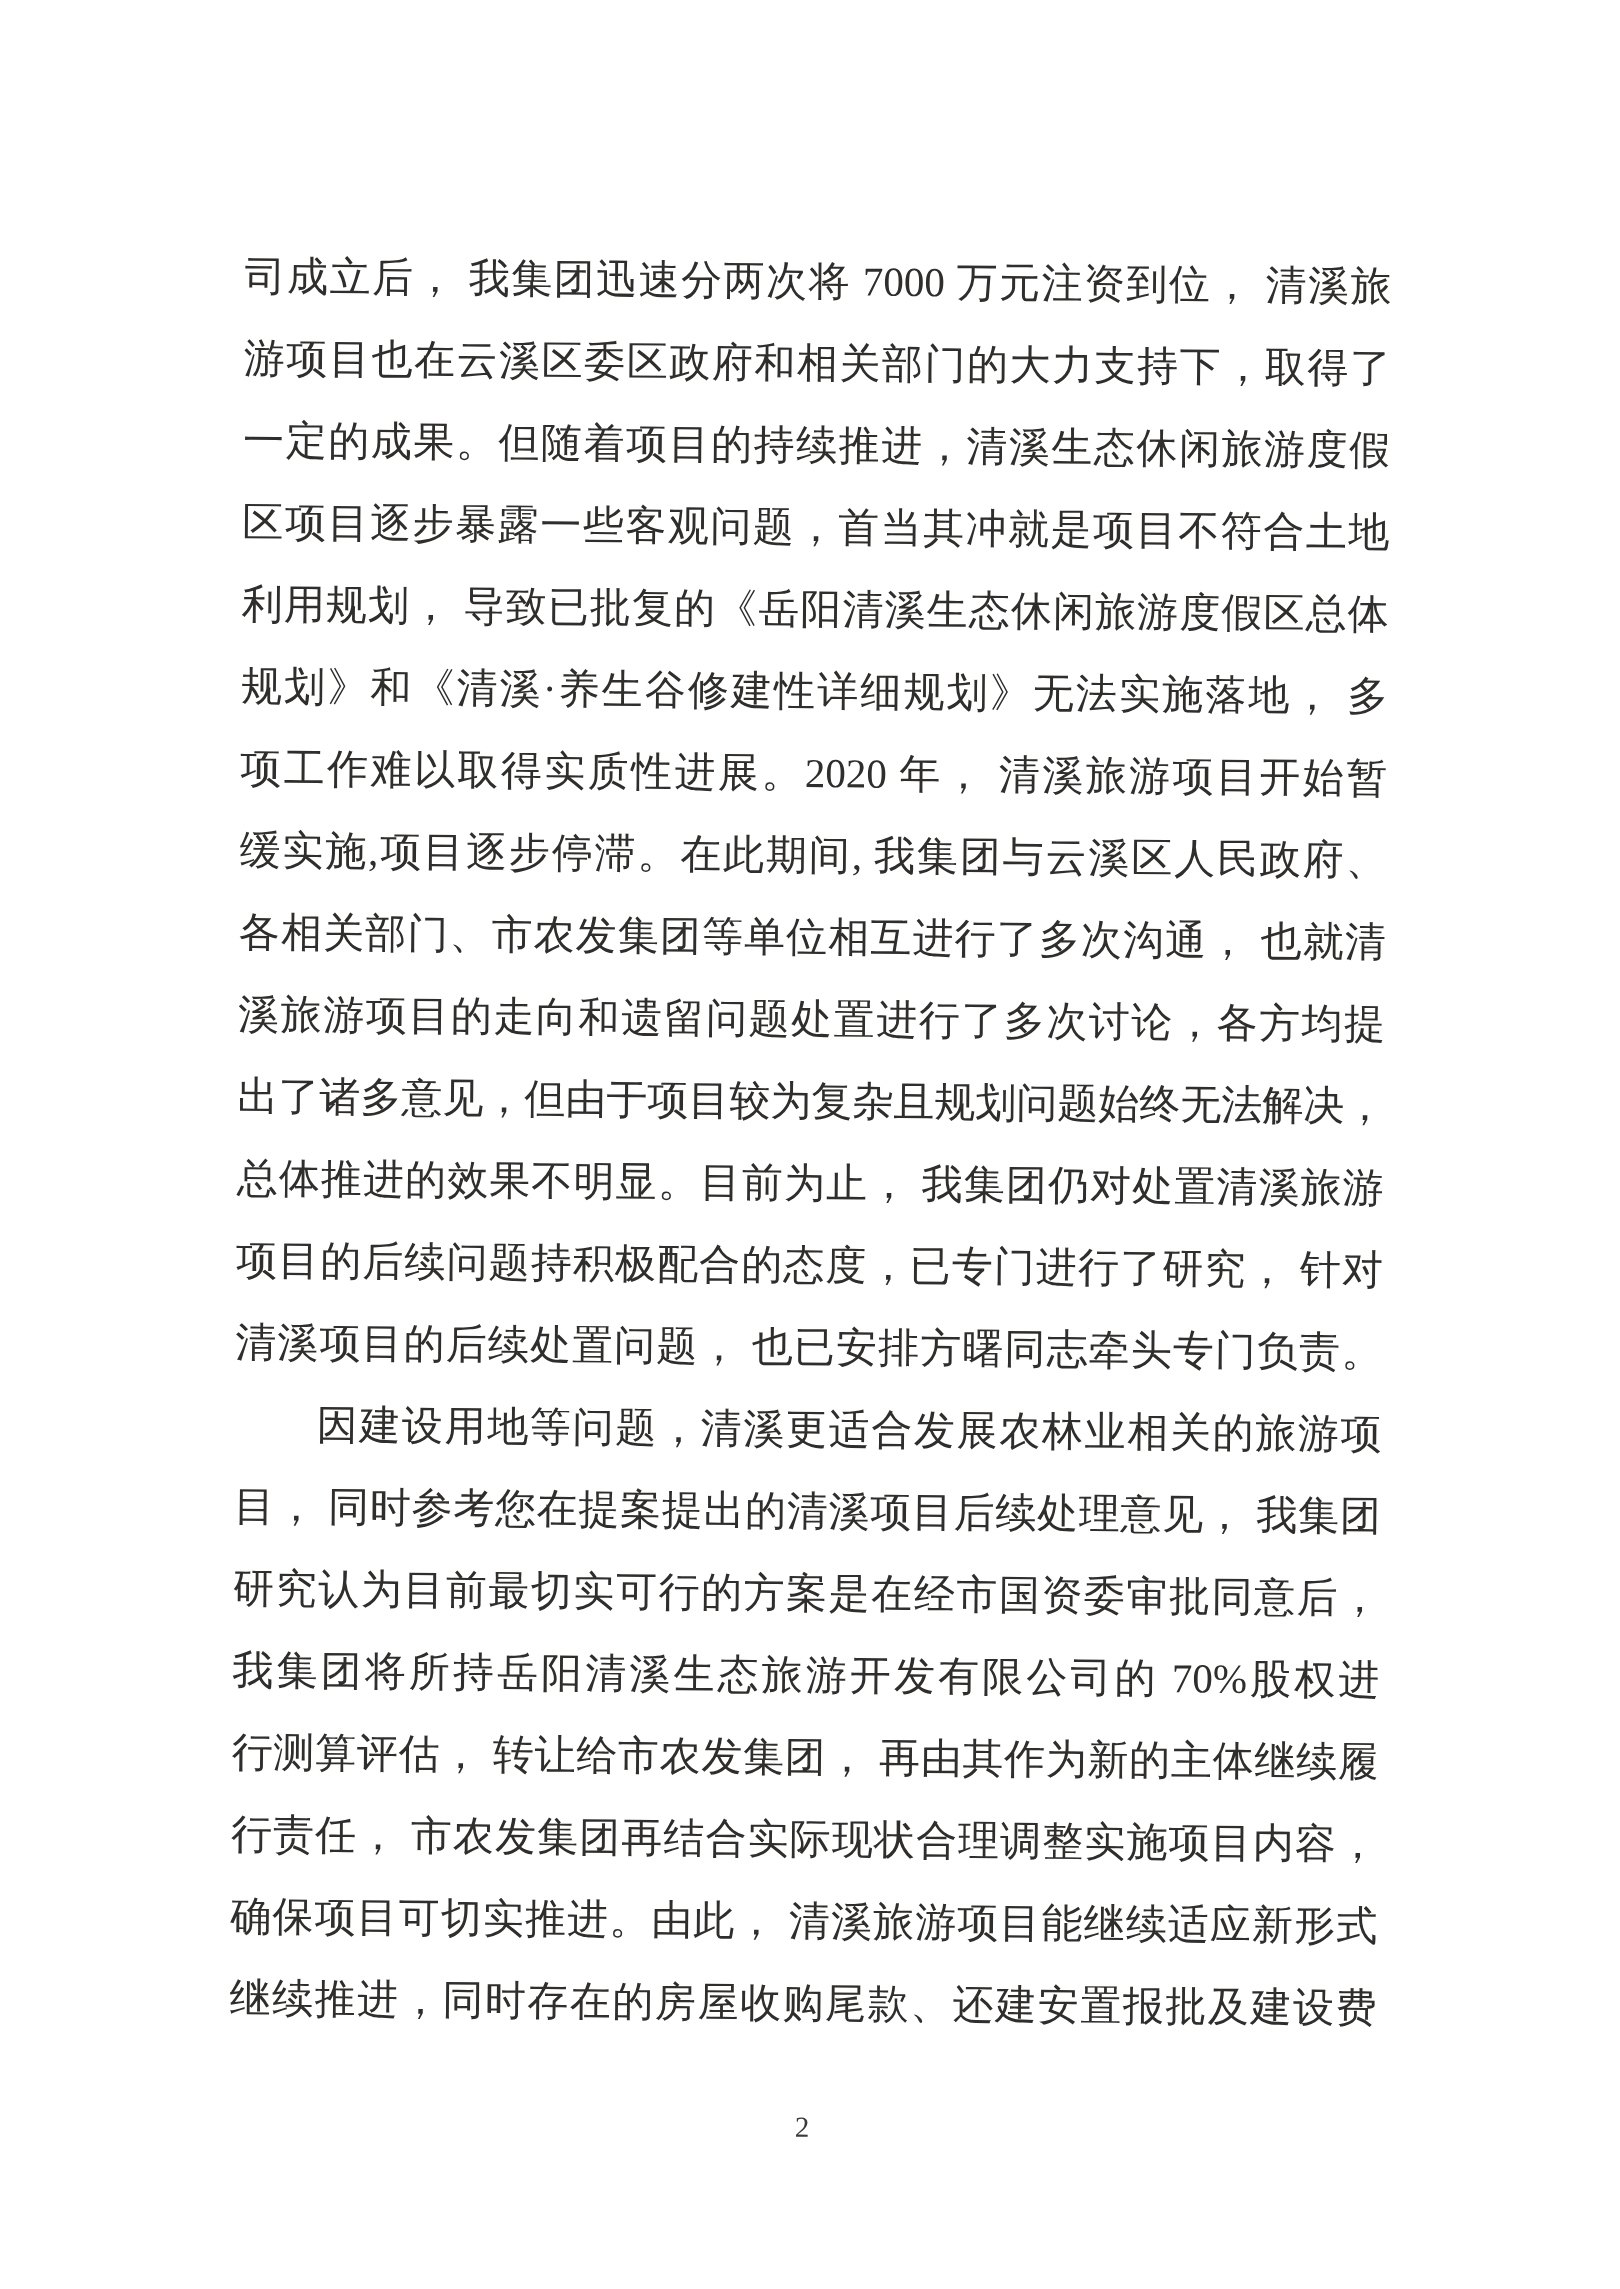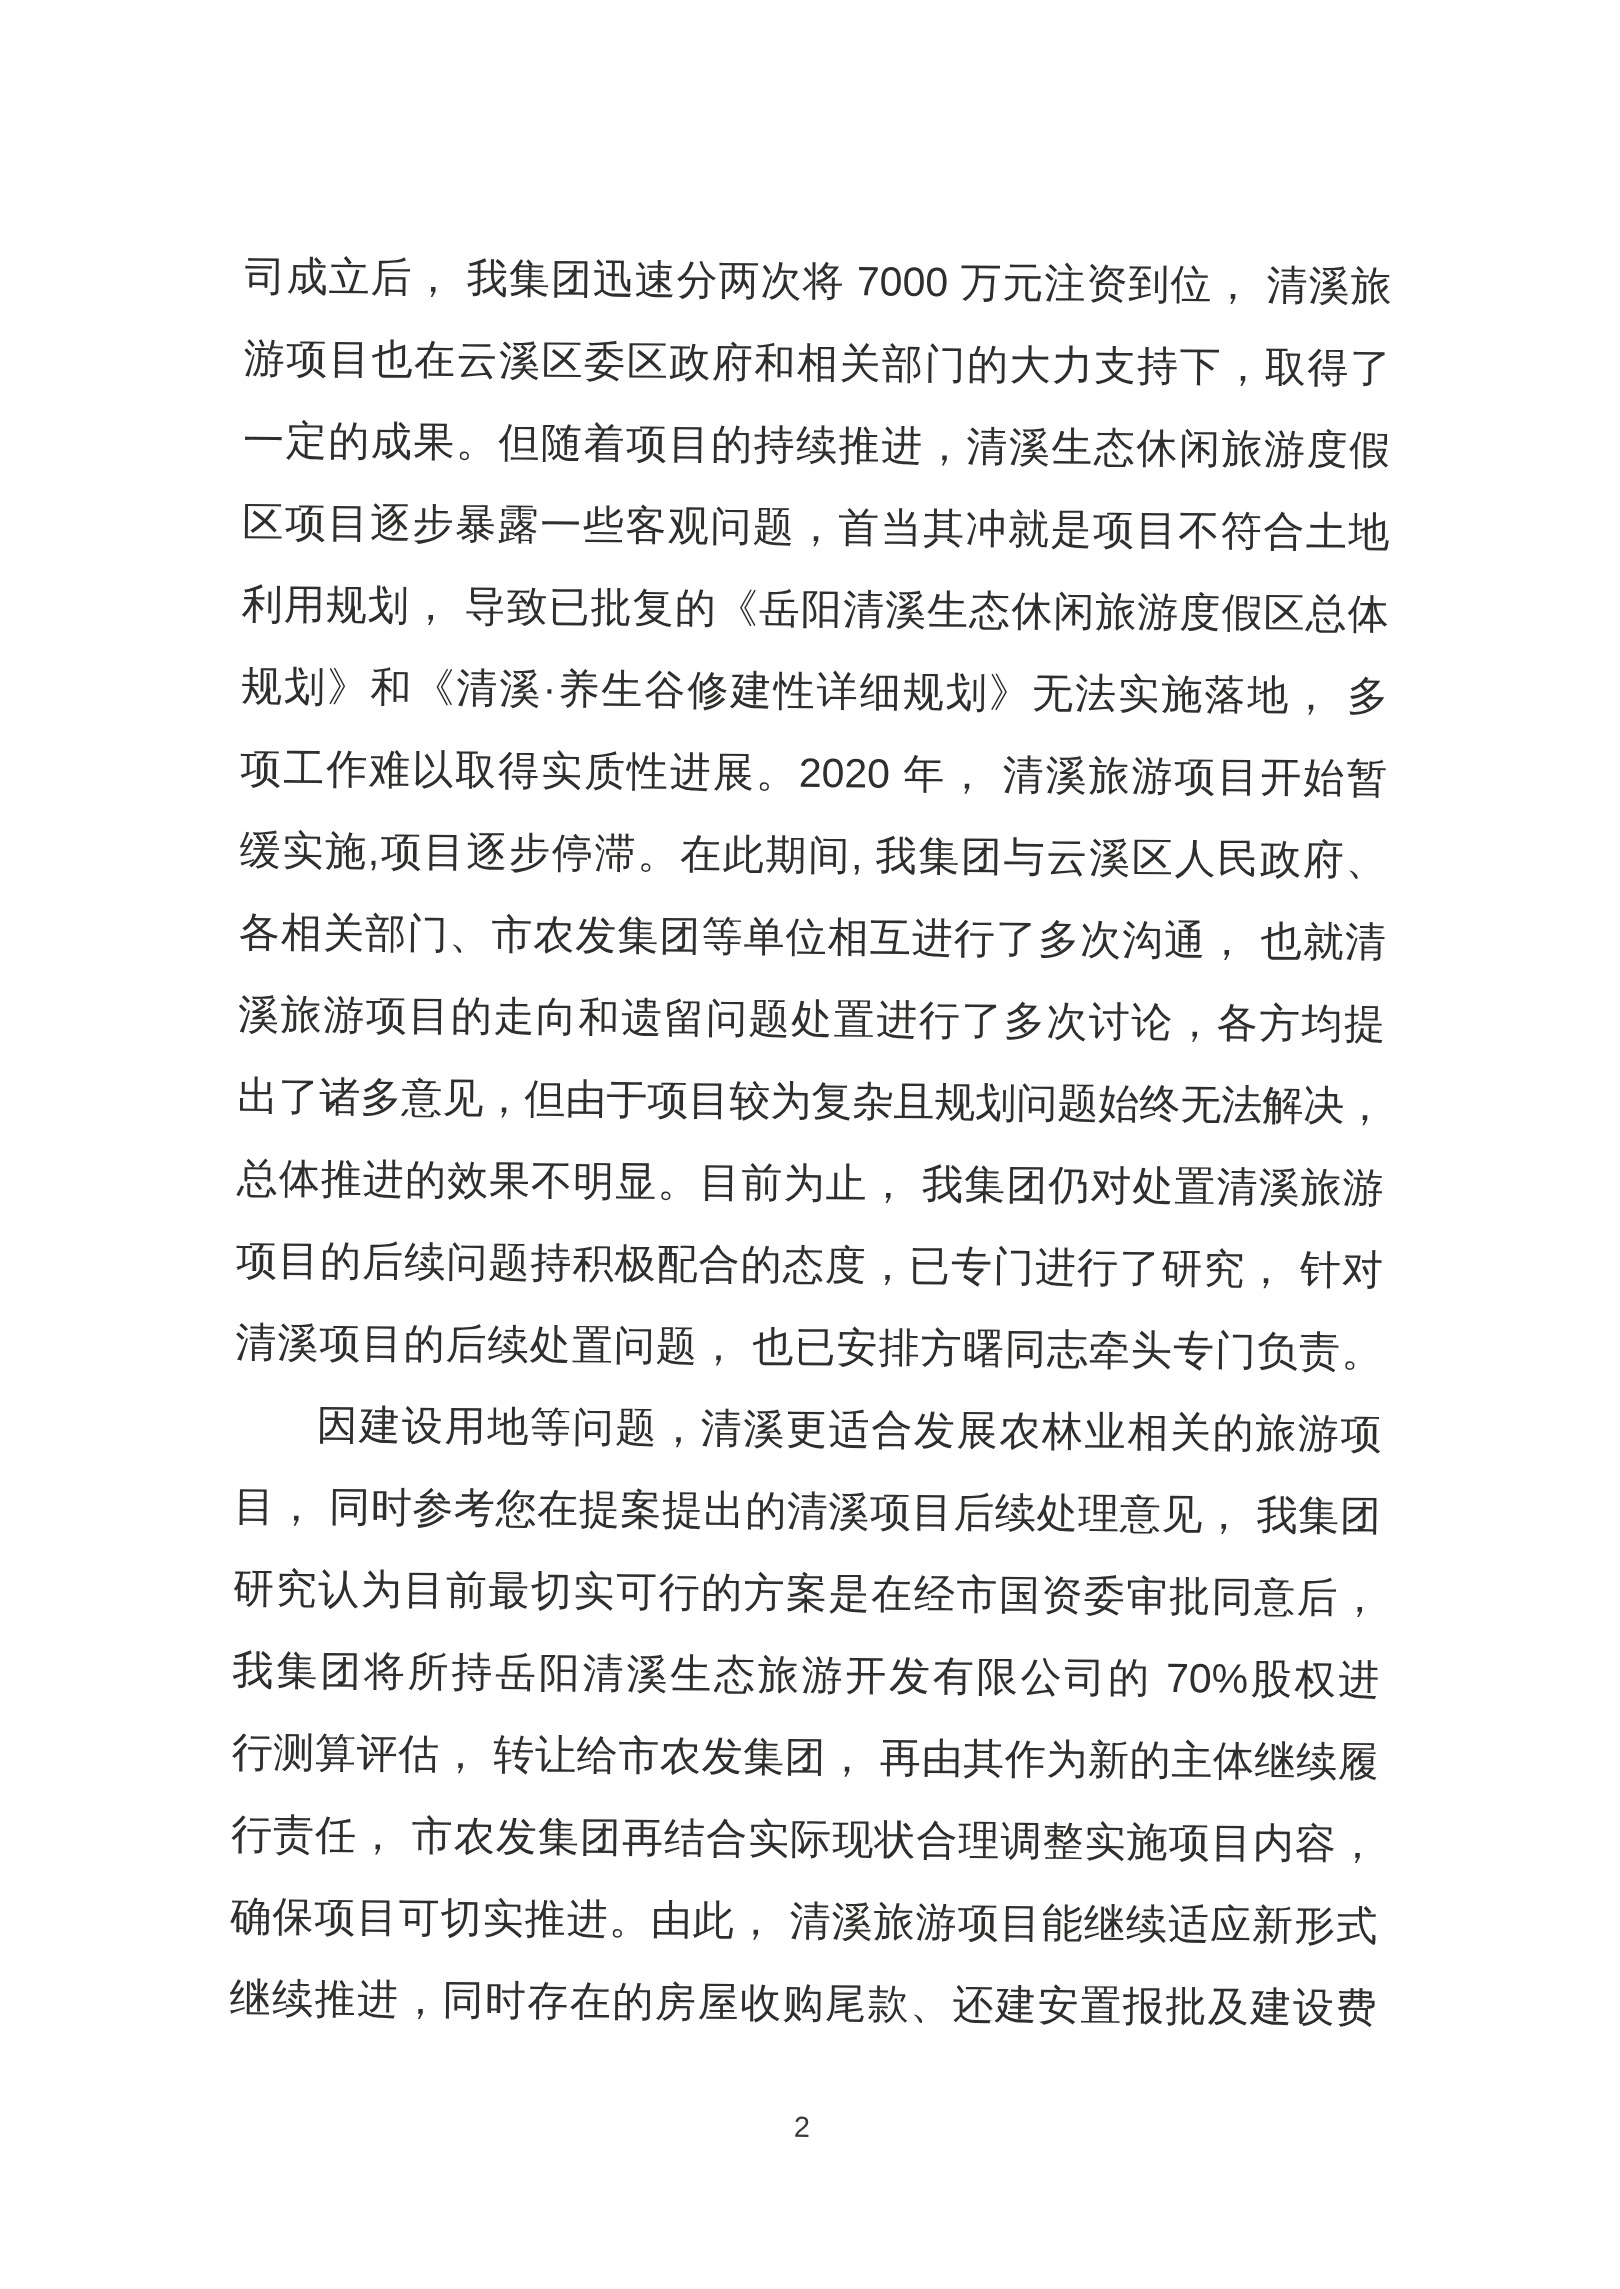--- a/index.html
+++ b/index.html
@@ -6,21 +6,21 @@
     margin: 0;
     padding: 0;
     background: #ffffff;
   }
   .page {
     position: relative;
     width: 1485px;
     height: 2290px;
     background: #ffffff;
     overflow: hidden;
-    font-family: Liberation Sans, sans-serif;
+    font-family: Liberation Serif, serif;
   }
   .text-block {
     position: absolute;
     left: 245px;
     top: 235px;
     width: 1147px;
     transform: rotate(0.5deg);
     transform-origin: 0 0;
     color: #2f2e2c;
   }

